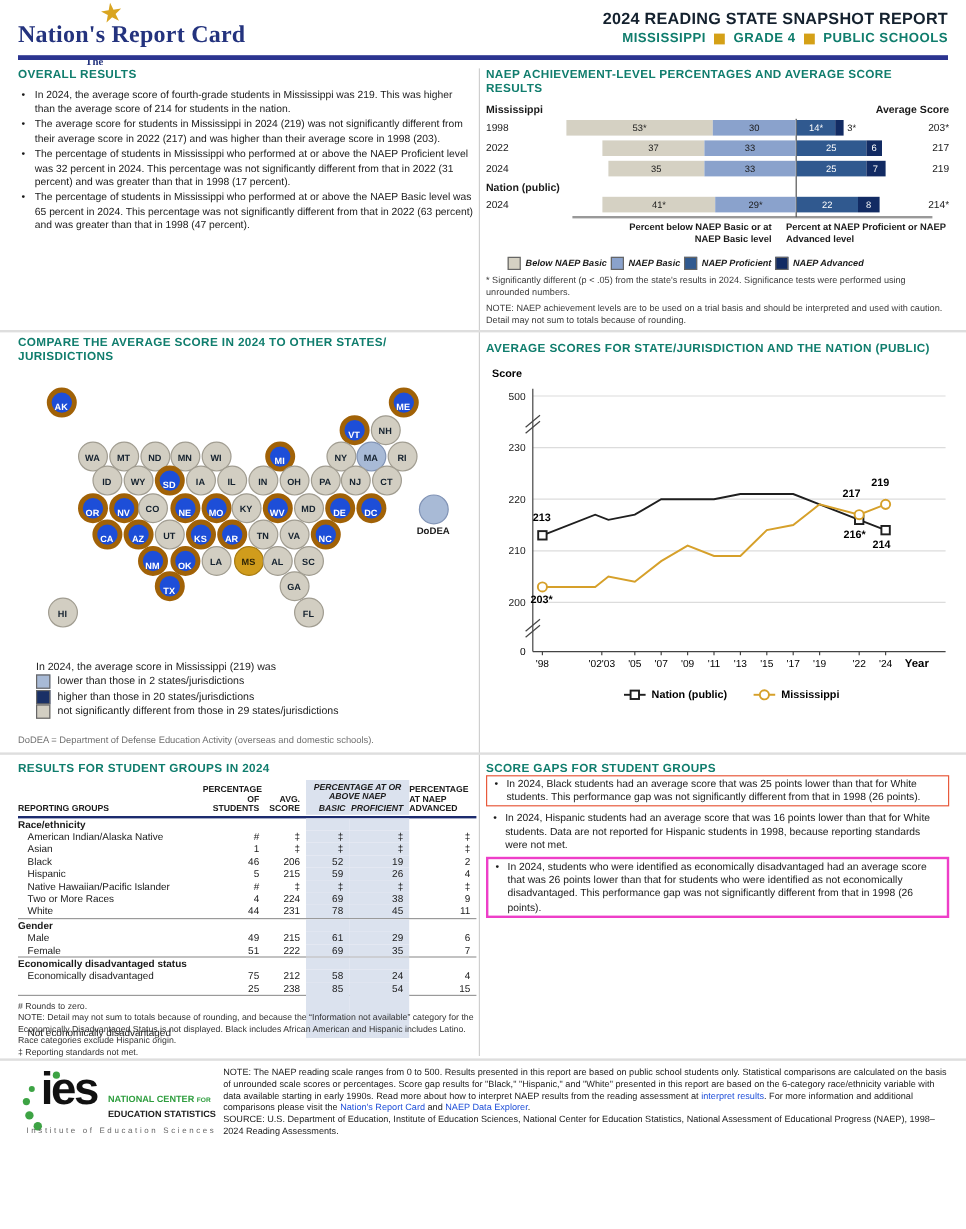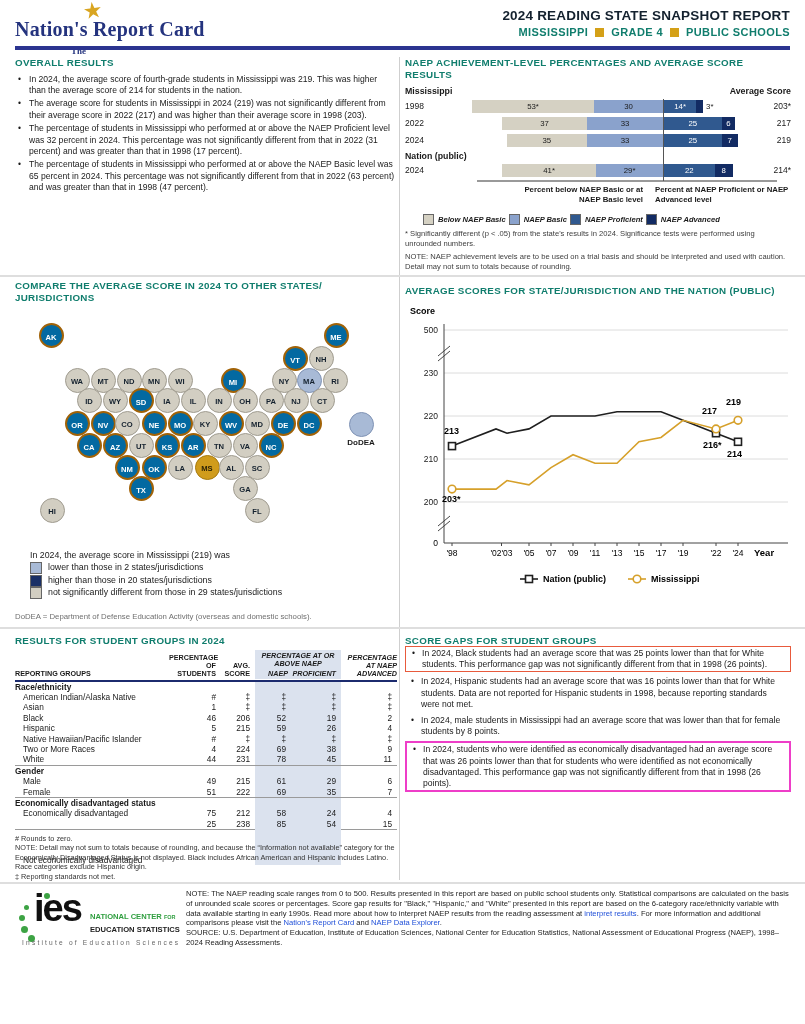--- a/index.html
+++ b/index.html
@@ -50,21 +50,21 @@
   .cap-r{margin-left:12px;width:150px;text-align:left;}
   .achv-legend{display:flex;gap:3px;margin-left:18px;margin-top:10px;align-items:flex-end;}
   .achv-legend .item{display:flex;align-items:center;font-size:7.6px;font-weight:bold;font-style:italic;}
   .achv-legend .sw{width:9px;height:9px;border:1px solid #666;margin-right:4px;}
   .fnote{font-size:7.6px;line-height:9.6px;color:#3d3d3d;margin-top:4px;}
 
   
   .map{position:absolute;left:15px;top:323px;width:378px;height:212px;}
   .bub{position:absolute;width:25px;height:25px;border-radius:50%;text-align:center;line-height:25px;
        font-size:7.6px;font-weight:bold;box-sizing:border-box;}
-  .c-h{background:#0369a1;color:#fff;border:2px solid #a16207;}
+  .c-h{background:#1d4ed8;color:#fff;border:4px solid #a16207;}
   .c-l{background:#a8bad6;color:#14212e;border:1px solid #8093b5;}
   .c-n{background:#d2cec2;color:#14212e;border:1px solid #a09c90;}
   .c-s{background:#d09c1c;color:#2c2306;border:1px solid #a67a10;}
   .bub-label{position:absolute;font-size:8px;font-weight:bold;width:50px;text-align:center;}
   .map-legend{position:absolute;left:30px;top:550px;font-size:8.8px;line-height:11.5px;}
   .map-legend .li{display:flex;align-items:center;margin-top:.5px;}
   .map-legend .sw{width:10px;height:10px;border:1px solid #666;margin-right:6px;flex:0 0 auto;}
   .dodea-note{position:absolute;left:15px;top:612px;font-size:7.8px;color:#707070;}
 
   
@@ -75,21 +75,21 @@
   .rtable{position:absolute;left:15px;top:650px;width:382px;font-size:8.3px;}
   .thead{display:grid;grid-template-columns:154px 52px 34px 86px 56px;align-items:end;
          border-bottom:2.5px solid #1c2b6e;padding-bottom:1px;font-size:7.2px;font-weight:bold;line-height:8.2px;}
   .th-groups{align-self:end;}
   .th-pct,.th-avg{text-align:right;padding-right:5px;}
   .th-above{background:#dbe2ee;text-align:center;padding-top:2px;}
   .th-above-top{text-align:center;font-style:italic;}
   .th-above-sub{display:flex;font-style:italic;margin-top:2px;}
   .th-above-sub .b{width:36px;text-align:right;padding-right:3px;box-sizing:border-box;}
   .th-above-sub .p{width:50px;text-align:right;padding-right:5px;box-sizing:border-box;}
-  .th-adv{text-align:right;font-style:italic;}
+  .th-adv{}
   .tbody{border-bottom:1px solid #9a9a9a;}
   .trow{display:grid;grid-template-columns:154px 52px 34px 36px 50px 56px;height:10.4px;line-height:10.4px;}
   .trow.section{font-weight:bold;}
   .trow.rule-top{border-top:1px solid #9a9a9a;}
   .trow .lbl{grid-column:1 / span 3;padding-left:4px;white-space:nowrap;}
   .trow.section .lbl{padding-left:0;}
   .trow .num{text-align:right;padding-right:5px;}
   .trow .shadecell{background:#dbe2ee;}
   .tnotes{margin-top:4px;font-size:7.3px;line-height:9.4px;color:#333;}
 
@@ -385,21 +385,21 @@
     <h2 class="sec">RESULTS FOR STUDENT GROUPS IN 2024</h2>
   </section>
   <div class="rtable">
     <div class="thead">
       <div class="th th-groups">REPORTING GROUPS</div>
       <div class="th th-pct">PERCENTAGE OF STUDENTS</div>
       <div class="th th-avg">AVG. SCORE</div>
       <div class="th-above">
         <div class="th-above-top">PERCENTAGE AT OR ABOVE NAEP</div>
         <div class="th-above-sub">
-          <span class="b">NAEP</span>
+          <span class="b">BASIC</span>
           <span class="p">PROFICIENT</span>
         </div>
       </div>
       <div class="th th-adv">PERCENTAGE AT NAEP ADVANCED</div>
     </div>
     <div class="tbody" id="tbody">
         <div class="trow section">
           <div class="lbl">Race/ethnicity</div>
           <div class="shadecell"></div>
           <div class="shadecell"></div>
@@ -512,21 +512,20 @@
         <div>‡ Reporting standards not met.</div>
       </div>
   </div>
 
   <section class="abs" style="left:405px;top:635px;width:386px;">
     <h2 class="sec">SCORE GAPS FOR STUDENT GROUPS</h2>
   </section>
   <div class="gaps" id="gaps">
       <div class="gap box-red">In 2024, Black students had an average score that was 25 points lower than that for White students. This performance gap was not significantly different from that in 1998 (26 points).</div>
       <div class="gap">In 2024, Hispanic students had an average score that was 16 points lower than that for White students. Data are not reported for Hispanic students in 1998, because reporting standards were not met.</div>
-      <div class="gap">In 2024, male students in Mississippi had an average score that was lower than that for female students by 8 points.</div>
       <div class="gap box-pink">In 2024, students who were identified as economically disadvantaged had an average score that was 26 points lower than that for students who were identified as not economically disadvantaged. This performance gap was not significantly different from that in 1998 (26 points).</div>
     </div>
 
   <div class="ies">
     <span class="dot" style="left:26px;top:0;width:6px;height:6px;"></span>
     <span class="dot" style="left:6px;top:12px;width:5px;height:5px;"></span>
     <span class="dot" style="left:1px;top:22px;width:6px;height:6px;"></span>
     <span class="dot" style="left:3px;top:33px;width:7px;height:7px;"></span>
     <span class="dot" style="left:10px;top:42px;width:7px;height:7px;"></span>
     <span class="ies-text">ies</span>

